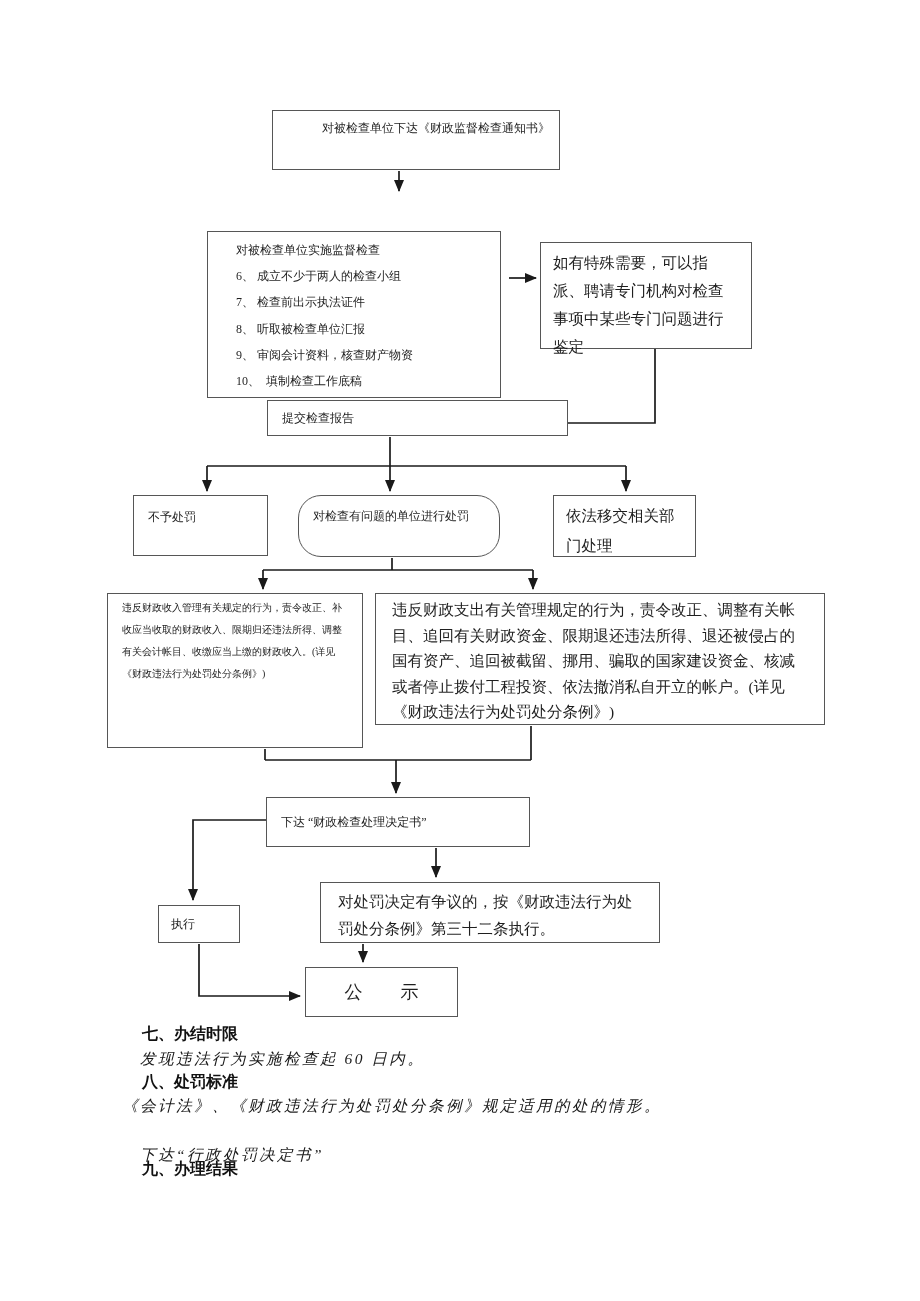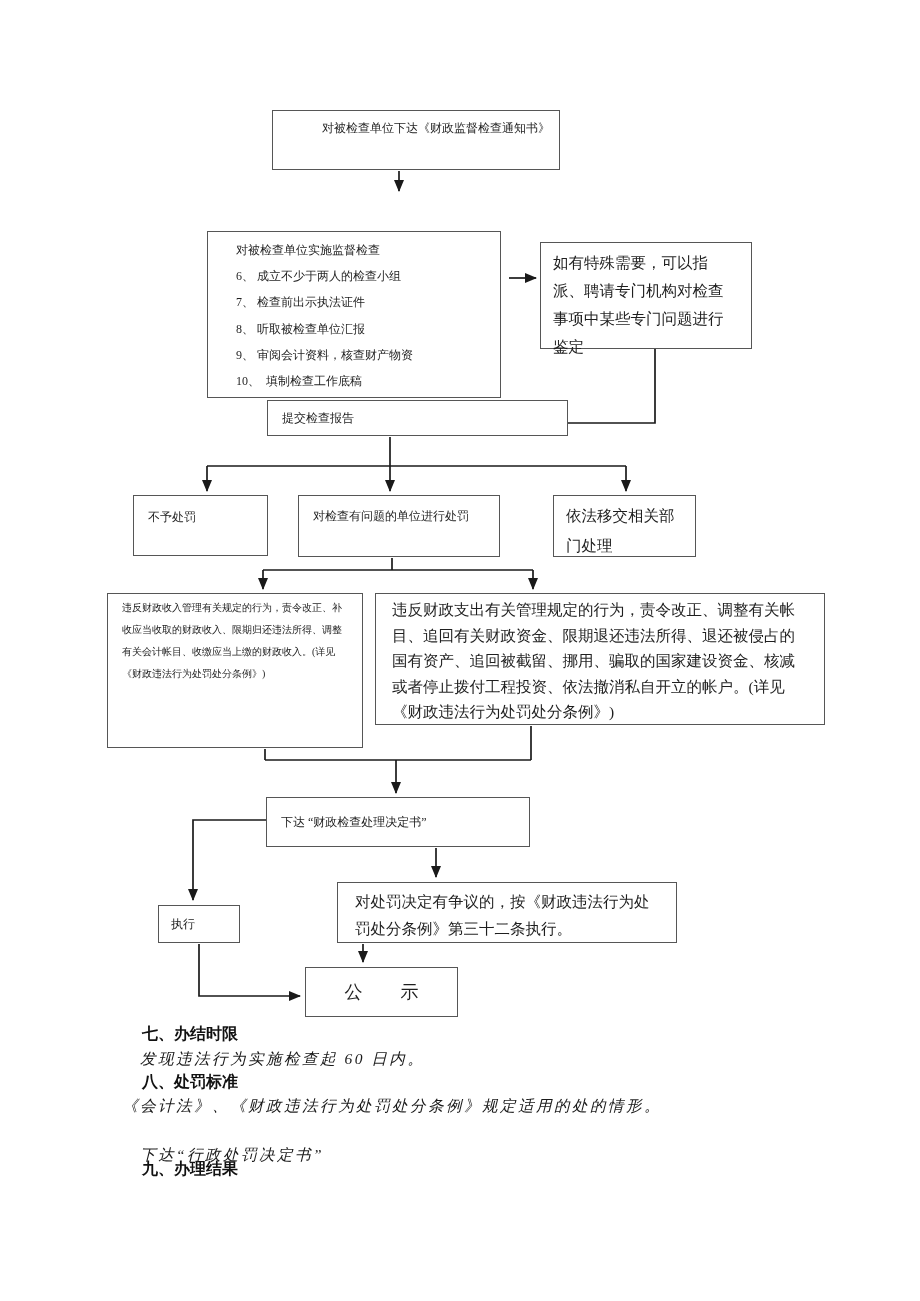--- a/index.html
+++ b/index.html
@@ -13,27 +13,27 @@
     border:1.5px solid #565656;font-size:12px;line-height:26px;
   }
   .node .t{white-space:pre-wrap;}
   .flexc{display:flex;align-items:center;}
   .n-notice{left:272px;top:110px;width:288px;height:60px;padding:5px 9px 0 9px;line-height:25px;}
   .n-notice .t{text-indent:40px;}
   .n-implement{left:207px;top:195px;width:294px;height:167px;padding:5px 4px 0 28px;line-height:26.2px;margin-top:36px;}
   .n-expert{left:540px;top:242px;width:212px;height:107px;padding:6px 16px 0 12px;line-height:28px;font-size:15.5px;}
   .n-report{left:231px;top:400px;width:301px;height:36px;padding-left:14px;margin-left:36px;}
   .n-nopenalty{left:133px;top:495px;width:135px;height:61px;padding:8px 0 0 14px;}
-  .n-penalty{left:298px;top:495px;width:202px;height:62px;padding:5px 18px 0 14px;line-height:30px;}
+  .n-penalty{left:298px;top:495px;width:202px;height:62px;padding:5px 18px 0 14px;line-height:30px;border-radius:23px;}
   .n-transfer{left:553px;top:495px;width:143px;height:62px;padding:5px 8px 0 12px;line-height:30px;font-size:15.5px;}
   .n-revenue{left:107px;top:593px;width:256px;height:155px;padding:3px 13px 0 14px;line-height:22px;font-size:10px;}
   .n-expenditure{left:375px;top:593px;width:450px;height:132px;padding:3px 15px 0 16px;line-height:25.5px;font-size:15.5px;}
   .n-decision{left:266px;top:797px;width:264px;height:50px;padding-left:14px;}
   .n-execute{left:158px;top:905px;width:82px;height:38px;padding-left:12px;}
-  .n-dispute{left:320px;top:882px;width:340px;height:61px;padding:5px 14px 0 17px;line-height:27px;font-size:15.5px;margin-left:17px;}
+  .n-dispute{left:320px;top:882px;width:340px;height:61px;padding:5px 14px 0 17px;line-height:27px;font-size:15.5px;}
   .n-publicity{left:305px;top:967px;width:153px;height:50px;justify-content:center;font-size:18px;letter-spacing:10px;}
   .n-publicity .t{text-indent:10px;}
   .fline{position:absolute;white-space:pre-wrap;}
   .fhead{font-family:"Liberation Sans","DejaVu Sans",sans-serif;font-weight:bold;font-size:16px;color:#111;}
   .fbody{font-style:italic;font-size:15.5px;letter-spacing:2.5px;color:#1a1a1a;}
   .fh7{left:142px;top:1024px;} .fb7{left:140px;top:1049px;}
   .fh8{left:142px;top:1072px;} .fb8{left:122px;top:1096px;}
   .fh9{left:142px;top:1120px;margin-top:39px;} .fb9{left:140px;top:1145px;}
 </style>
 </head>

